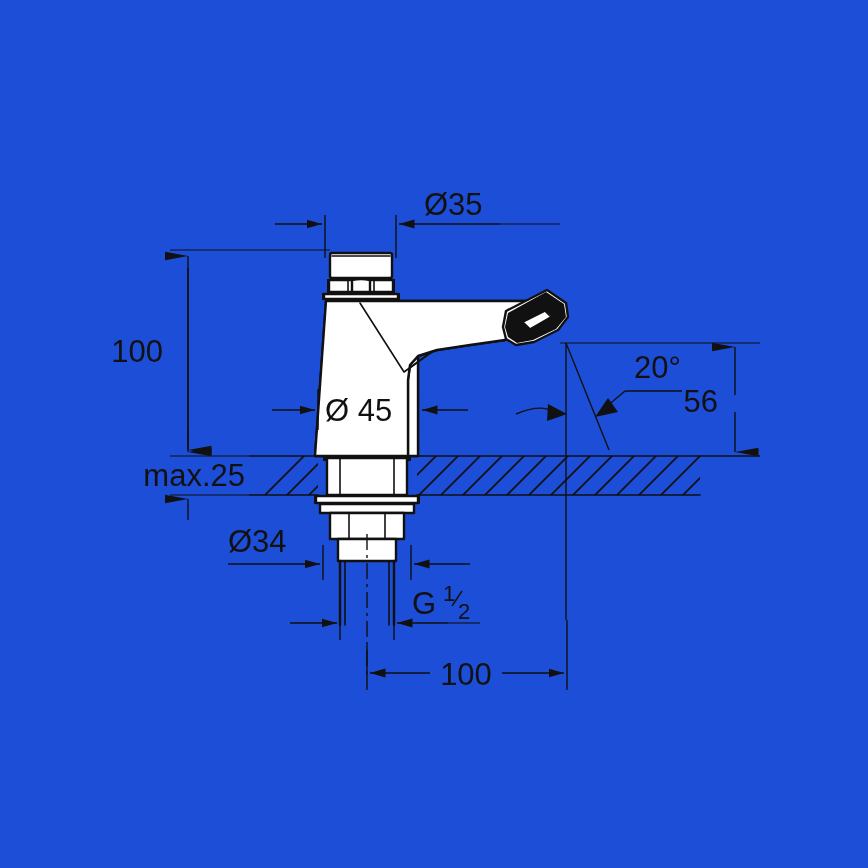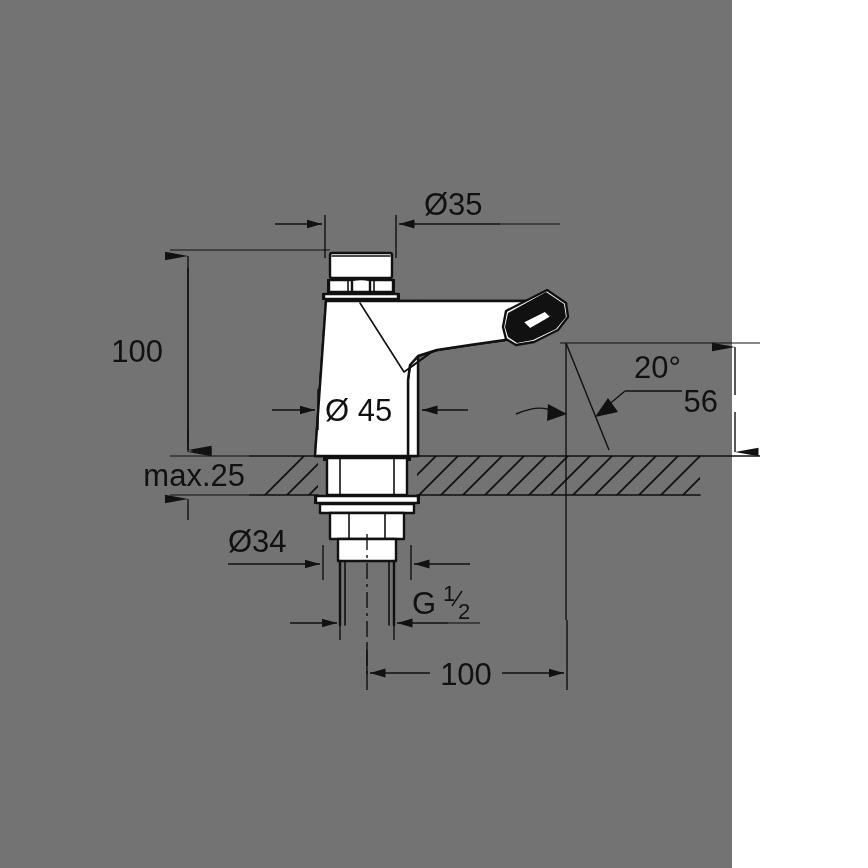--- a/index.html
+++ b/index.html
@@ -8,23 +8,23 @@
     background: #ffffff;
   }
   body {
     width: 868px;
     height: 868px;
     font-family: "Liberation Sans", sans-serif;
     overflow: hidden;
   }
   #drawing-root {
     position: relative;
-    width: 732px;
+    width: 868px;
     height: 868px;
-    background: #737373;
+    background: #1d4ed8;
   }
   svg#tech-drawing {
     display: block;
     width: 868px;
     height: 868px;
   }
   .dim-text {
     font-family: "Liberation Sans", sans-serif;
     font-size: 31px;
     fill: #111111;

